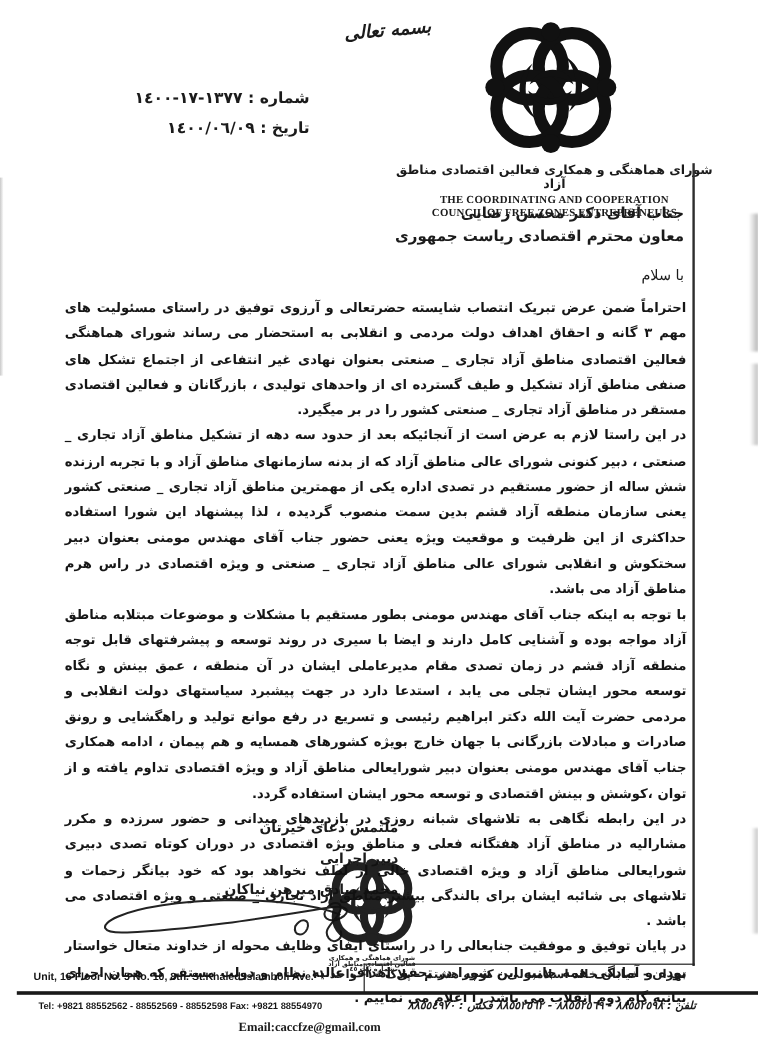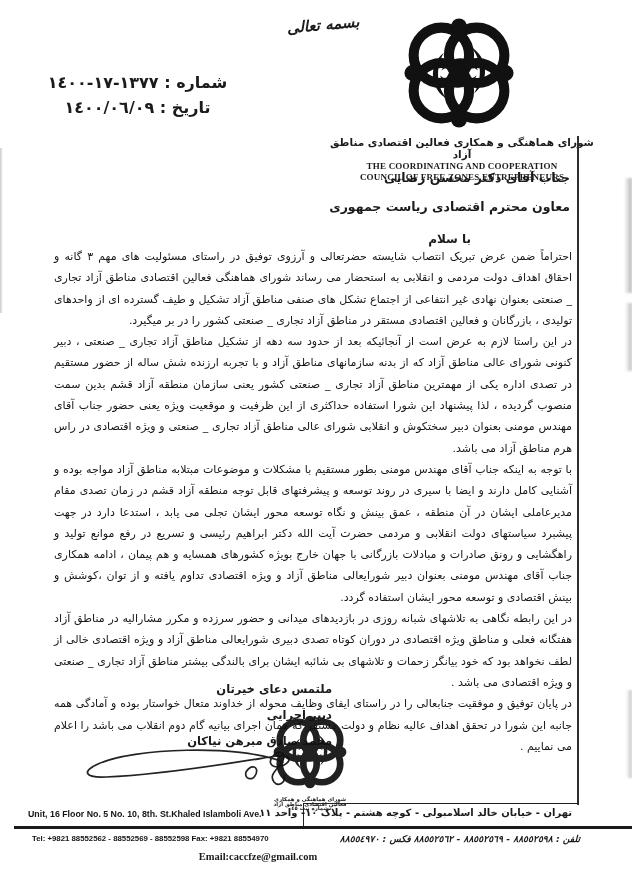--- a/index.html
+++ b/index.html
@@ -12,33 +12,33 @@
   .besmele{
     position:absolute;top:16px;left:278px;width:90px;text-align:center;
     font-size:15px;font-weight:bold;font-style:italic;transform:rotate(-5deg);
     direction:rtl;
   }
   .logo{position:absolute;top:10px;left:396px;width:126px;height:126px;}
   .org-block{position:absolute;top:136px;left:330px;width:264px;text-align:center;}
   .org-fa{direction:rtl;font-size:10.5px;font-weight:bold;letter-spacing:0;}
   .org-en{font-family:"Liberation Serif",serif;font-size:9px;font-weight:bold;margin-top:1px;letter-spacing:.2px;}
   .ref-block{
-    position:absolute;top:70px;left:35px;width:205px;direction:rtl;text-align:center;
-    font-size:16px;font-weight:bold;line-height:25px;
+    position:absolute;top:70px;left:53px;width:205px;direction:rtl;text-align:right;
+    font-size:13px;font-weight:bold;line-height:25px;
   }
   .vline{position:absolute;left:577px;top:136px;width:2px;height:669px;background:#2e2e2e;}
   
   .recipient{position:absolute;top:170px;right:62px;direction:rtl;text-align:right;}
   .recipient .r1{font-size:12.5px;font-weight:bold;}
-  .recipient .r2{font-size:12.5px;font-weight:bold;margin-top:14px;}
-  .recipient .sal{font-size:12px;font-weight:bold;margin-top:18px;text-align:center;}
+  .recipient .r2{font-size:12.5px;font-weight:bold;margin-top:4px;}
+  .recipient .sal{font-size:12px;font-weight:normal;margin-top:18px;}
   
   .body-text{
     position:absolute;top:246px;left:54px;width:518px;direction:rtl;
-    text-align:justify;font-size:11px;font-weight:normal;line-height:21.3px;
+    text-align:justify;font-size:11px;font-weight:bold;line-height:21.3px;
     color:#161616;
   }
   .body-text p{margin:0;}
   
   .closing{
     position:absolute;top:676px;left:128px;width:204px;text-align:right;direction:rtl;
     font-weight:bold;font-size:11.5px;line-height:26px;
   }
   .signature-svg{position:absolute;left:78px;top:728px;width:225px;height:68px;}
   .stamp{position:absolute;left:264px;top:710px;width:92px;text-align:center;}

